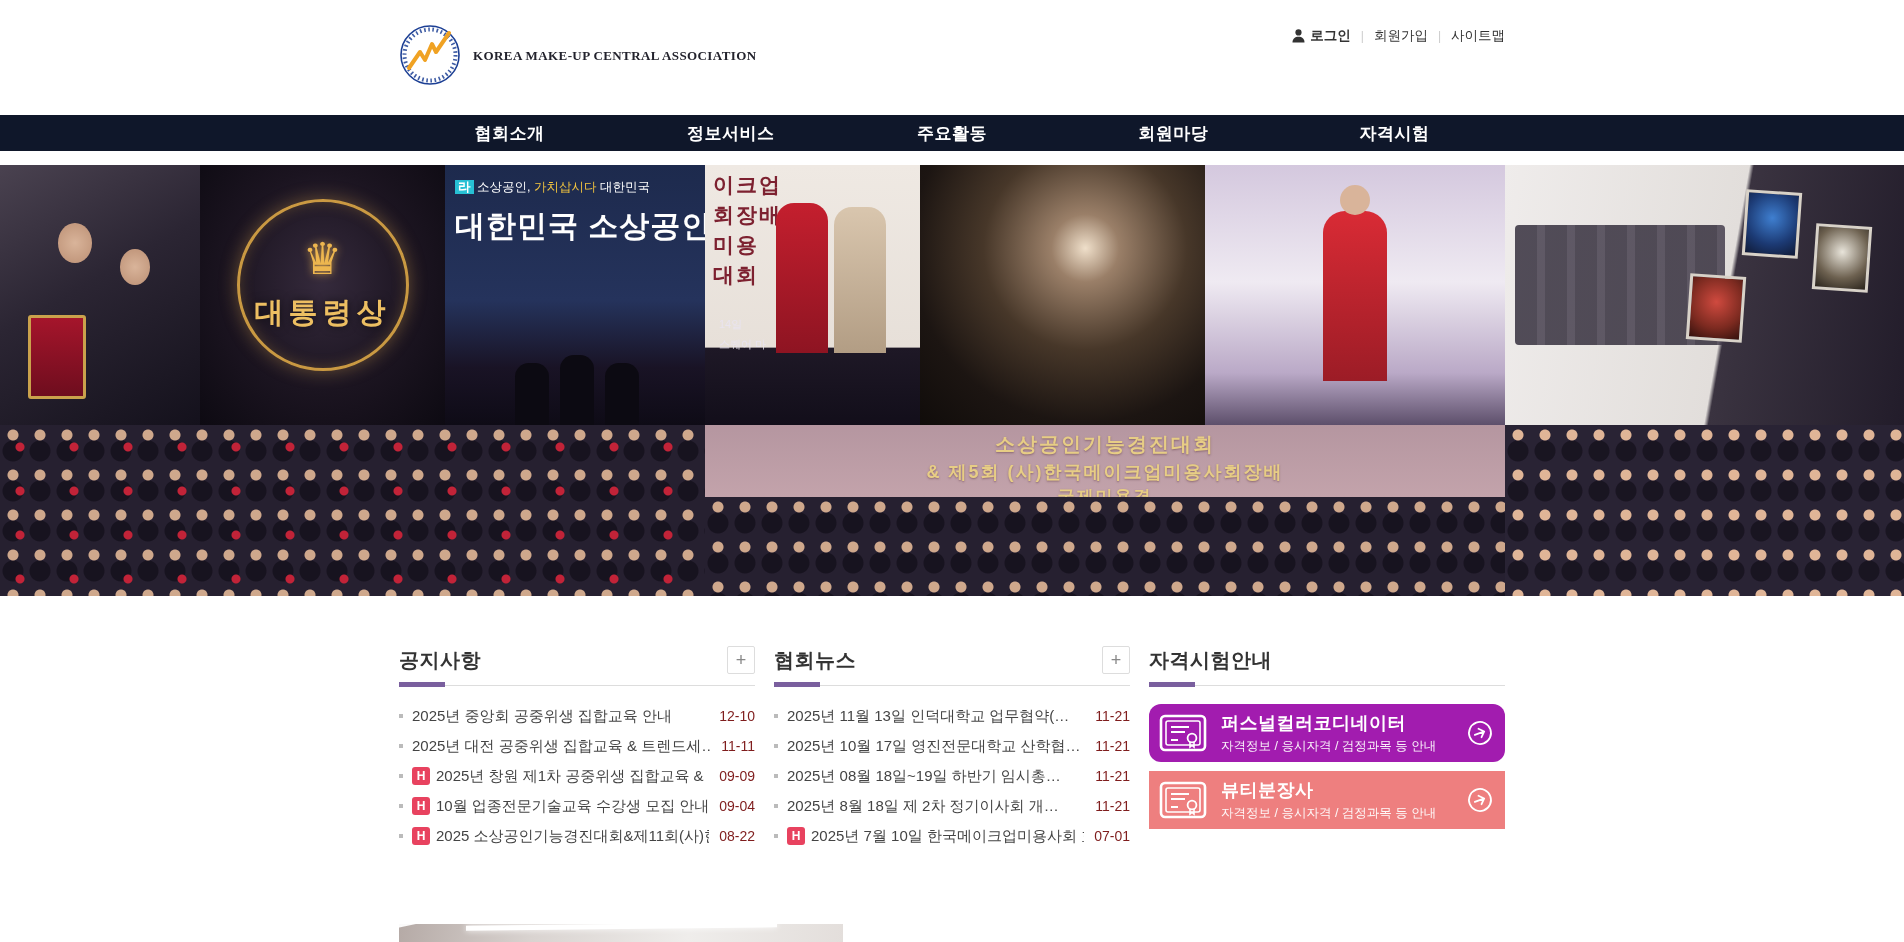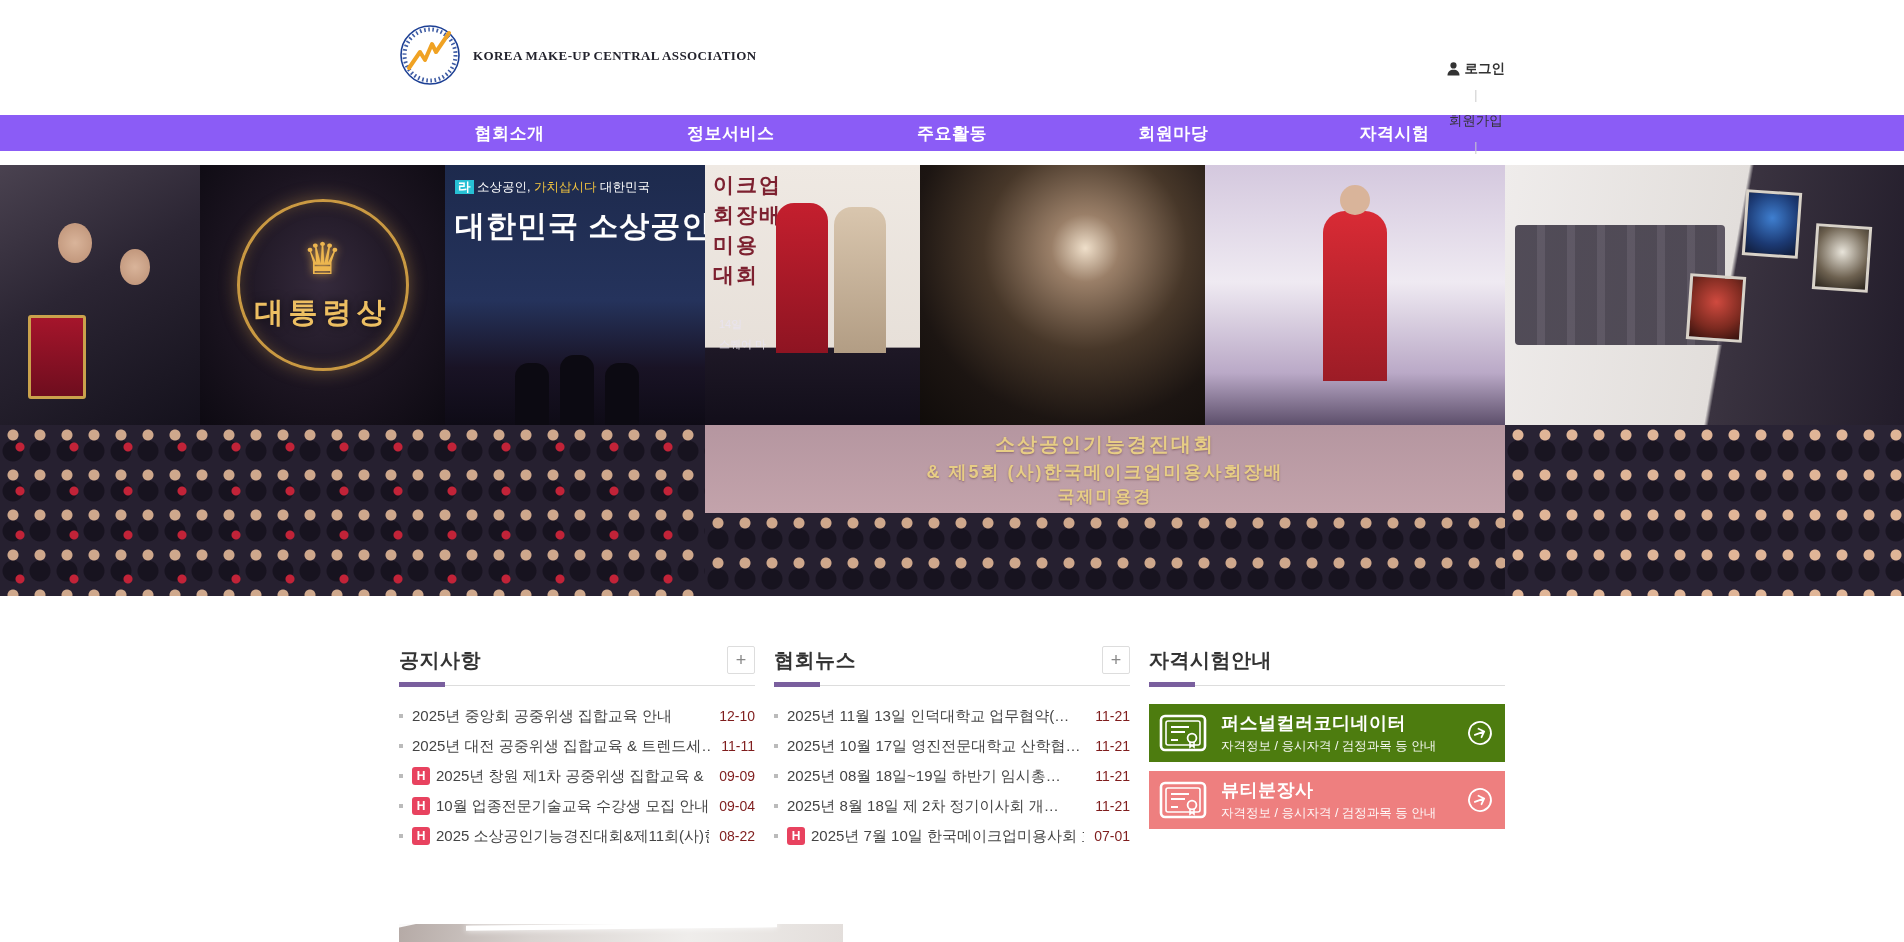--- a/index.html
+++ b/index.html
@@ -7,28 +7,28 @@
               font-family:"Liberation Sans","DejaVu Sans",sans-serif; }
 
   
   .header { height:115px; background:#fff; position:relative; }
   .header-inner { width:1106px; margin:0 auto; height:100%; position:relative; }
   .logo { position:absolute; left:0; top:24px; display:flex; align-items:center; gap:12px; cursor:pointer; }
   .logo-emblem { width:62px; height:62px; }
   .logo-text .ko { font-size:20px; font-weight:800; color:#15151f; letter-spacing:0.5px; }
   .logo-text .en { font-family:"Liberation Serif","DejaVu Serif",serif; font-size:13px; font-weight:700;
                    color:#23232d; letter-spacing:0.4px; margin-top:2px; }
-  .util { position:absolute; right:0; top:60px; display:flex; align-items:center; gap:10px;
-          font-size:13.5px; color:#333;flex-direction:column; }
+  .util { position:absolute; right:0; top:27px; display:flex; align-items:center; gap:10px;
+          font-size:13.5px; color:#333; }
   .util .sep { color:#ccc; font-size:12px; }
   .util a { text-decoration:none; color:#333; cursor:pointer; }
   .util .login { font-weight:700; display:flex; align-items:center; gap:5px; }
 
   
-  .nav { height:36px; background:#8b5cf6; }
+  .nav { height:36px; background:#0f172a; }
   .nav-inner { width:1106px; margin:0 auto; height:100%; display:flex; }
   .nav-item { flex:1; display:flex; align-items:center; justify-content:center;
               color:#fff; font-size:17px; font-weight:700; letter-spacing:0.5px; cursor:pointer; }
 
   
   .hero { margin-top:14px; height:431px; position:relative; overflow:hidden; background:#222; }
   .hero-row-top { position:absolute; top:0; left:0; width:1904px; height:260px; display:flex; }
   .hero-row-bottom { position:absolute; top:260px; left:0; width:1904px; height:171px; display:flex; }
   .tile { position:relative; overflow:hidden; }
 
@@ -80,21 +80,21 @@
       radial-gradient(circle at 13px 10px, #cfa88c 5px, rgba(0,0,0,0) 6px),
       radial-gradient(circle at 13px 26px, #17131f 10px, rgba(0,0,0,0) 11px);
     background-size:27px 40px; }
   .b1 { width:705px;
     background-image:
       radial-gradient(circle at 20px 22px, #c22338 4px, rgba(0,0,0,0) 5px),
       radial-gradient(circle at 13px 10px, #cfa88c 5px, rgba(0,0,0,0) 6px),
       radial-gradient(circle at 13px 26px, #17131f 10px, rgba(0,0,0,0) 11px);
     background-size:54px 44px, 27px 40px, 27px 40px; }
   .b2 { width:800px; display:flex; flex-direction:column; }
-  .b2 .banner { height:88px; background:linear-gradient(#b596a0,#c3a3ab); text-align:center; padding-top:6px; }
+  .b2 .banner { height:72px; background:linear-gradient(#b596a0,#c3a3ab); text-align:center; padding-top:6px; }
   .b2 .banner div { color:#e7cd85; font-weight:800; letter-spacing:2px; text-shadow:0 1px 2px rgba(90,50,60,.5); }
   .b2 .banner .l1 { font-size:20px; }
   .b2 .banner .l2 { font-size:18px; margin-top:2px; }
   .b2 .banner .l3 { font-size:17px; margin-top:1px; }
   .b2 .crowd-part { flex:1; }
   .b3 { width:399px; filter:brightness(1.08); }
 
   
   .main { width:1106px; margin:49px auto 0; display:flex; gap:19px; }
   .col { width:356px; }
@@ -108,21 +108,21 @@
   .board-row { display:flex; align-items:center; height:24px; cursor:pointer; }
   .board-row + .board-row { margin-top:6px; }
   .bullet { width:4px; height:4px; background:#bbb; margin-right:9px; flex:0 0 auto; }
   .hot-badge { flex:0 0 auto; width:18px; height:18px; border-radius:3px; background:#e8425f; color:#fff;
                font-size:12px; font-weight:800; line-height:18px; text-align:center; margin-right:6px; }
   .row-title { flex:1; font-size:15px; color:#444; white-space:nowrap; overflow:hidden; }
   .row-date { flex:0 0 auto; font-size:14px; color:#7f1d1d; margin-left:10px; }
 
   .exam-cards { margin-top:18px; display:flex; flex-direction:column; gap:9px; }
   .exam-card { height:58px; display:flex; align-items:center; padding:0 12px 0 10px; cursor:pointer; color:#fff; }
-  .exam-card.orange { background:#4d7c0f; }
+  .exam-card.orange { background:#a21caf;border-radius:12px; }
   .exam-card.pink { background:#ee7f7f; }
   .cert-icon { flex:0 0 auto; margin-right:14px; }
   .exam-text { flex:1; }
   .exam-title { font-size:18px; font-weight:800; letter-spacing:0.5px; }
   .exam-sub { font-size:12.5px; margin-top:3px; opacity:.95; }
   .go-icon { flex:0 0 auto; transform:rotate(-20deg); }
 
   
   .bottom-photo { margin:76px 0 0 399px; width:444px; height:22px;
     background:

